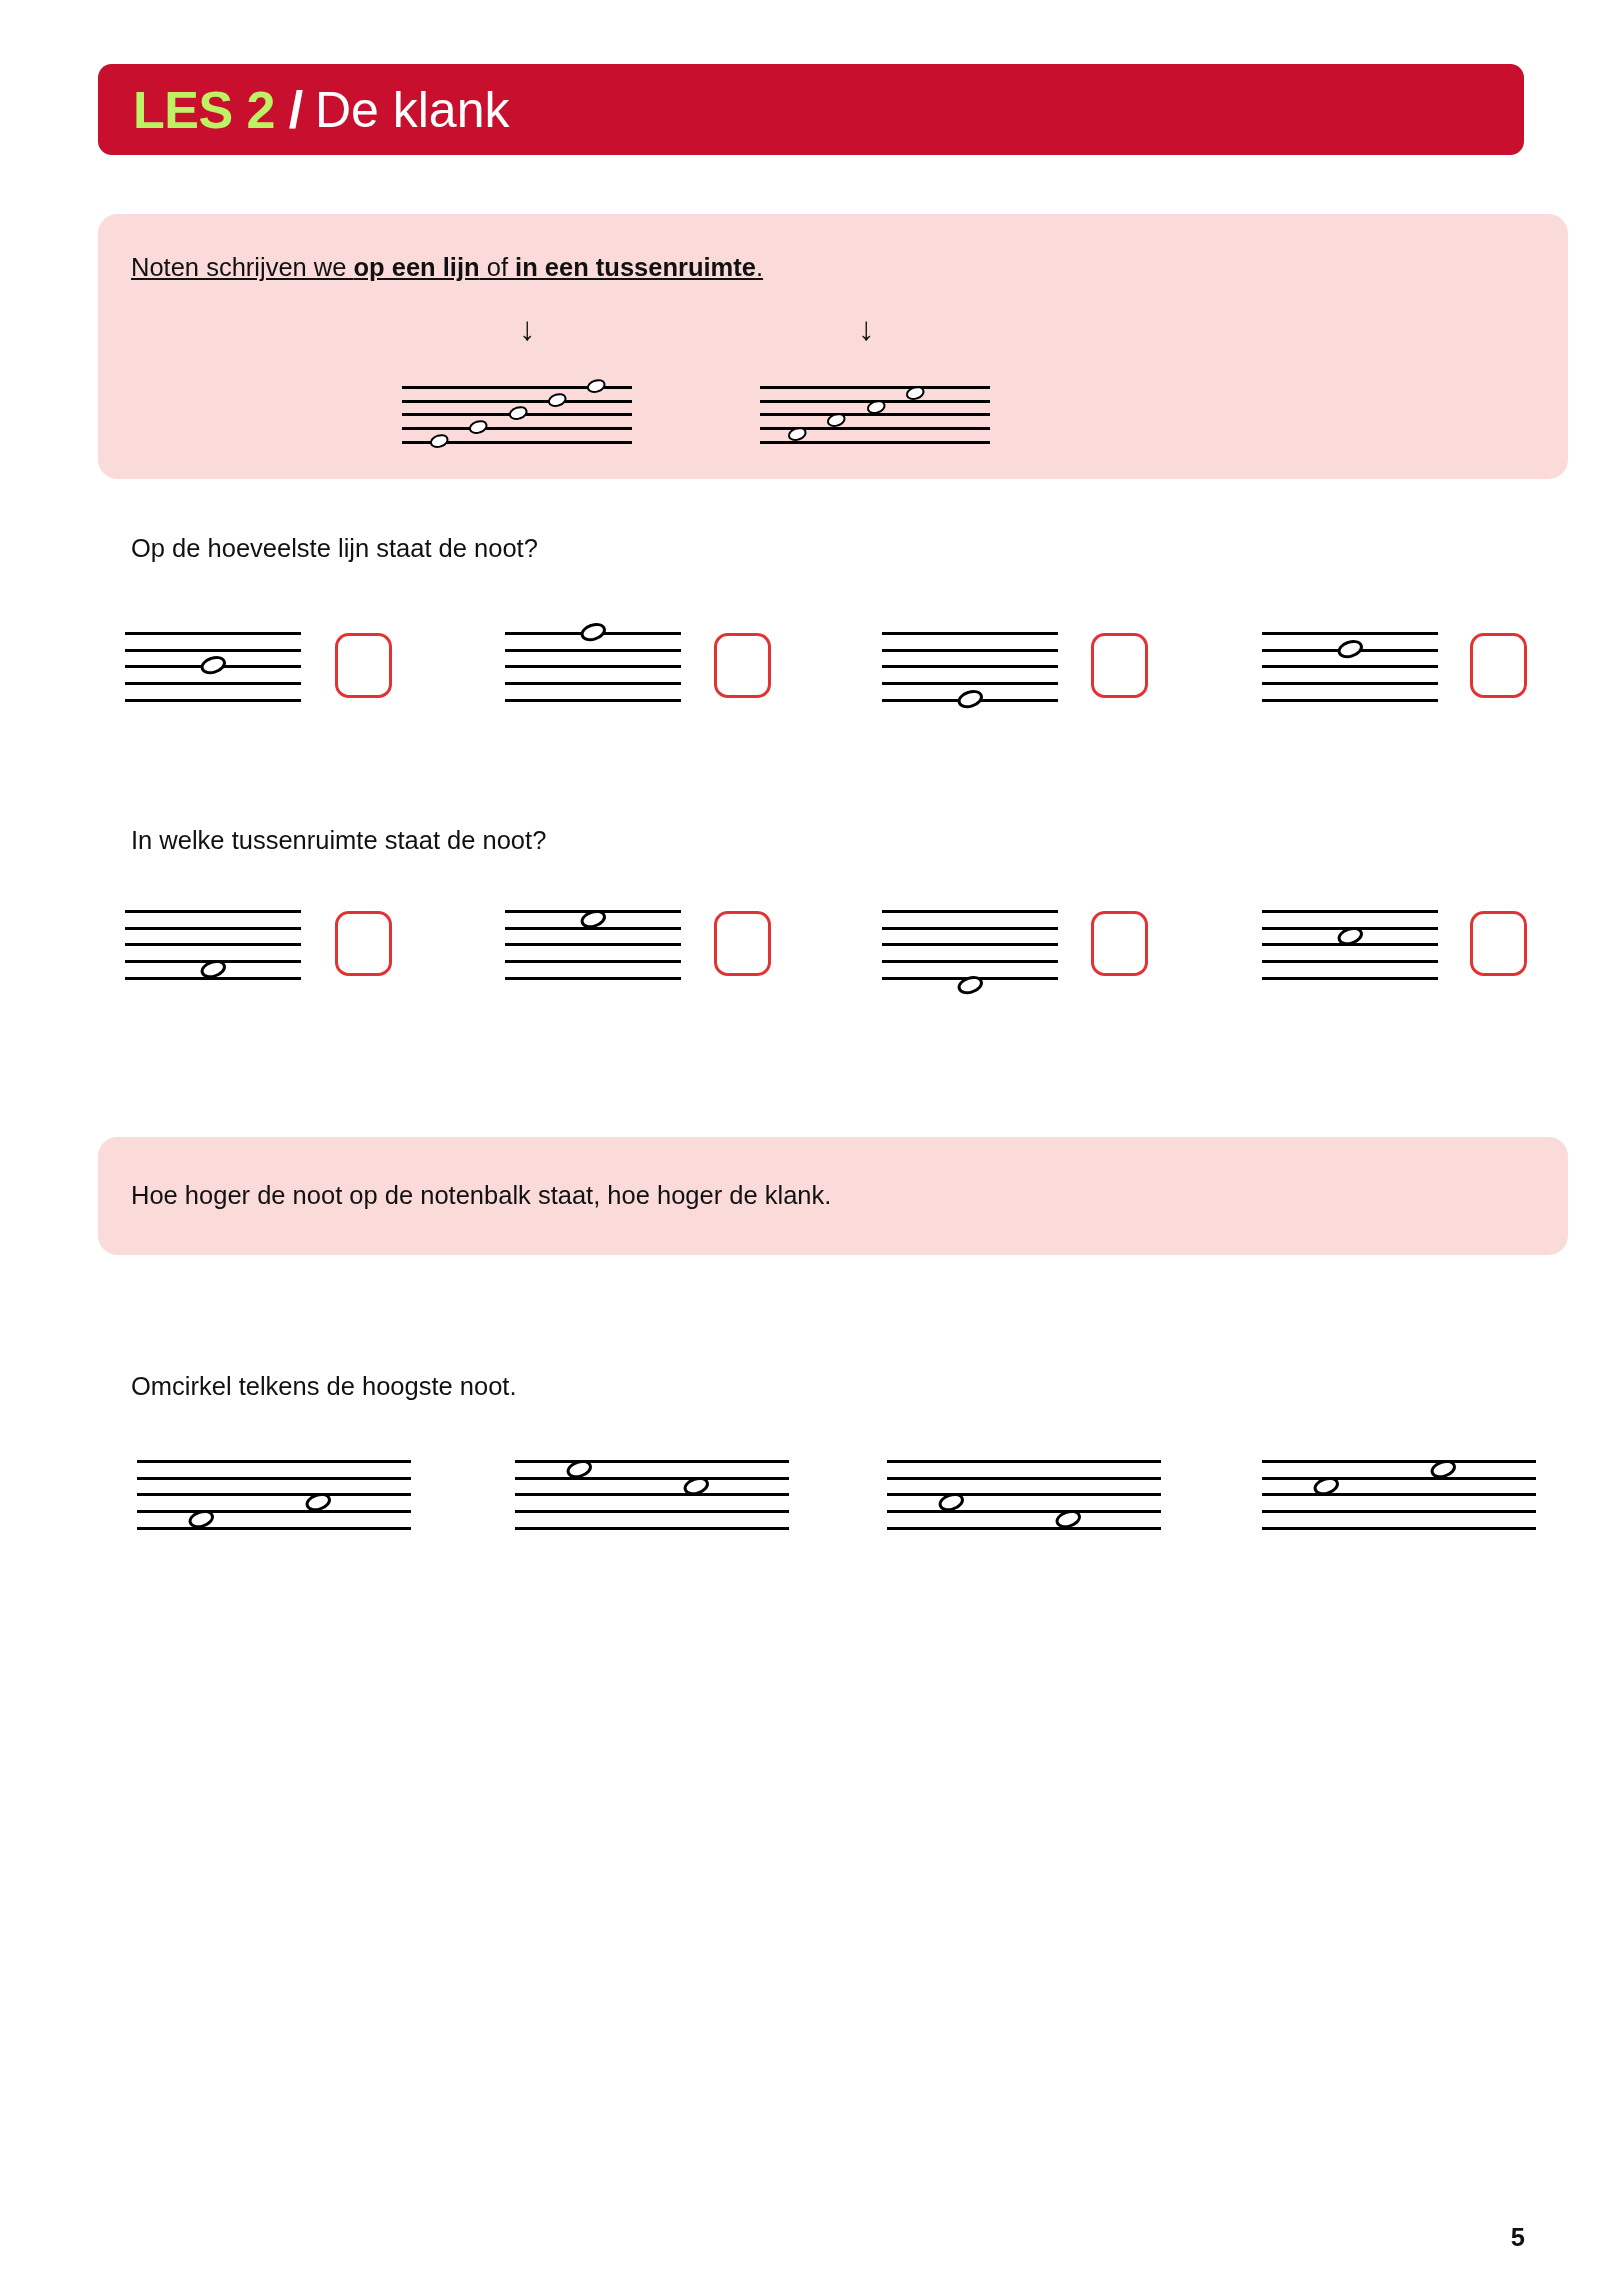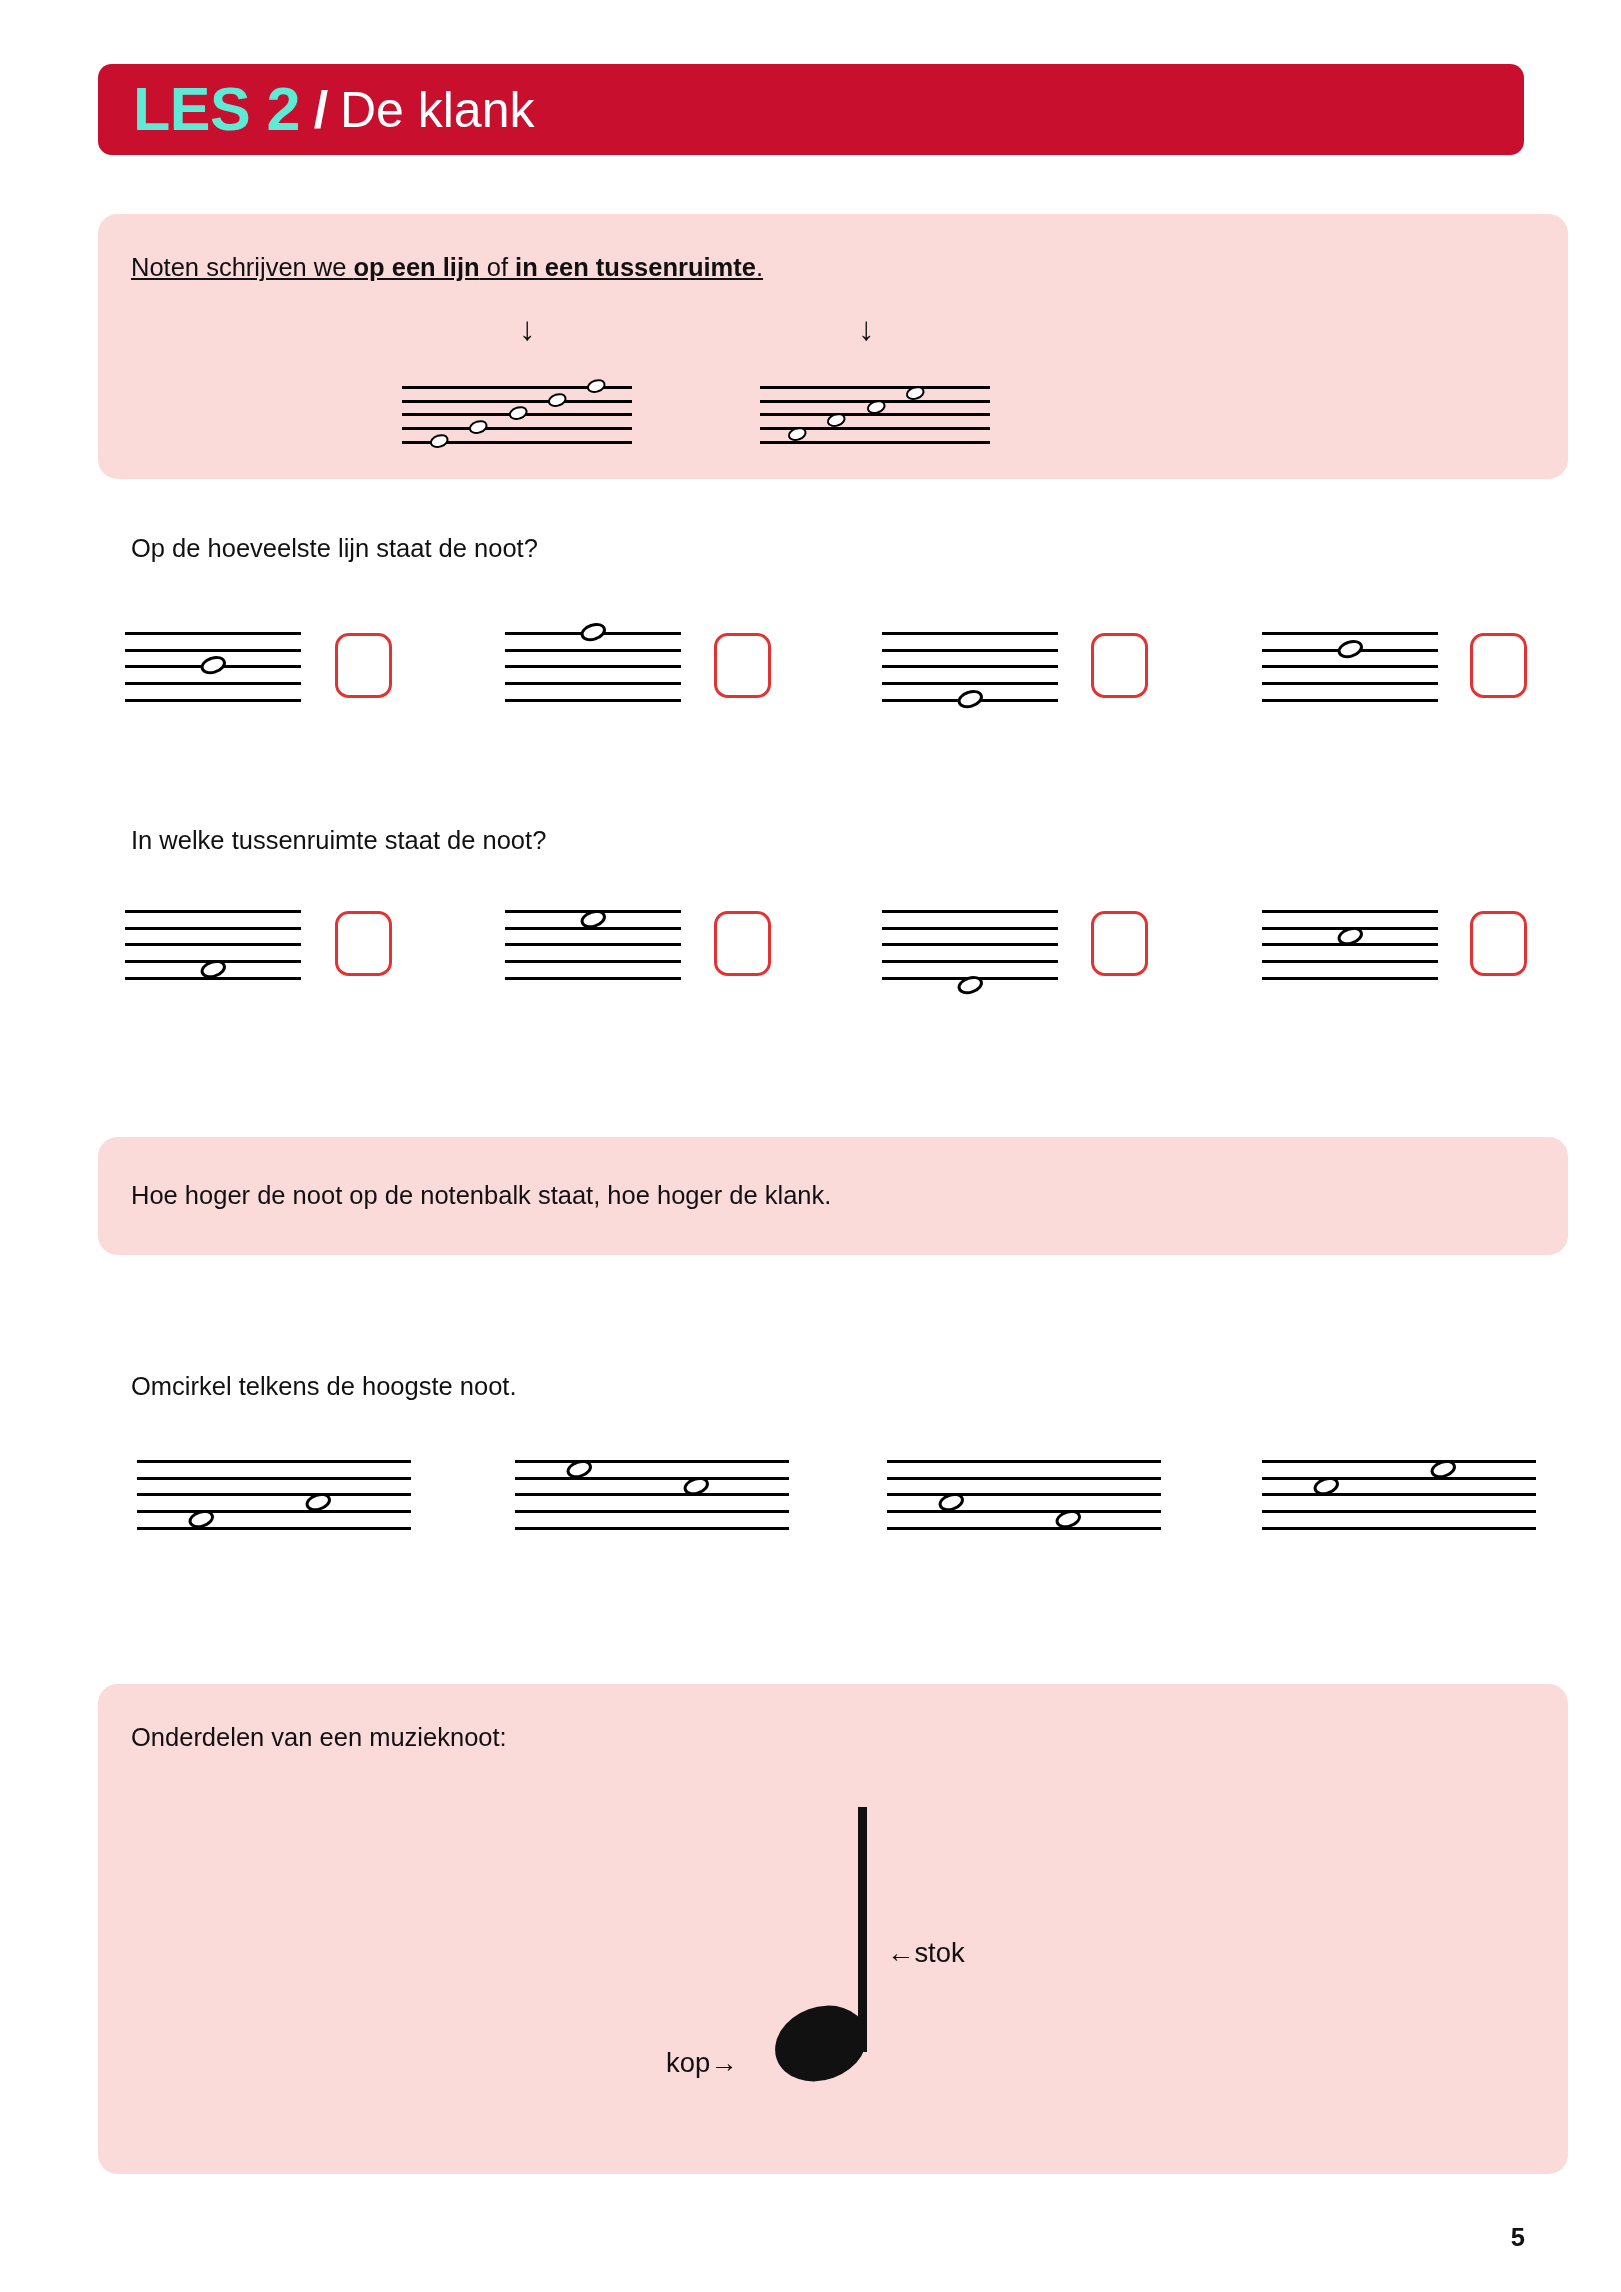--- a/index.html
+++ b/index.html
@@ -30,22 +30,22 @@
     width: 1426px;
     height: 91px;
     background: #c8102e;
     border-radius: 13.7px;
     display: flex;
     align-items: center;
     box-sizing: border-box;
     padding-left: 35px;
   }
   .header-banner .les {
-    color: #5eead4;
-    font-size: 61px;
+    color: #bef264;
+    font-size: 52px;
     font-weight: bold;
     letter-spacing: -0.5px;
     line-height: 1;
   }
   .header-banner .sep {
     color: #ffffff;
     font-size: 52px;
     font-weight: bold;
     margin: 0 11.8px 0 13.7px;
     line-height: 1;
@@ -323,30 +323,17 @@
   <div class="staff" style="left:1262px; top:1460px; width:274px; height:67px;">
     <div class="line" style="top:0px;"></div>
     <div class="line" style="top:16.7px;"></div>
     <div class="line" style="top:33px;"></div>
     <div class="line" style="top:50px;"></div>
     <div class="line" style="top:67px;"></div>
     <div class="notehead whole" style="left:64px; top:25.5px;"></div>
     <div class="notehead whole" style="left:181px; top:8.8px;"></div>
   </div>
 
-  <div class="pink-box" style="left:98px; top:1684px; width:1470px; height:490px;">
-    <div class="box-text" style="position:absolute; left:33px; top:37px;">Onderdelen van een muzieknoot:</div>
-
-    <div class="big-note-stem" style="left:760px; top:123px; height:245px;"></div>
-    <div class="big-note-head" style="left:676px; top:323px;"></div>
-
-    <div class="label-stok" style="left:789px; top:253px;">
-      <span>←</span><span>stok</span>
-    </div>
-    <div class="label-kop" style="left:568px; top:363px;">
-      <span>kop</span><span>→</span>
-    </div>
-  </div>
 
   <div class="page-number">5</div>
 
 </div>
 
 
 </body></html>

